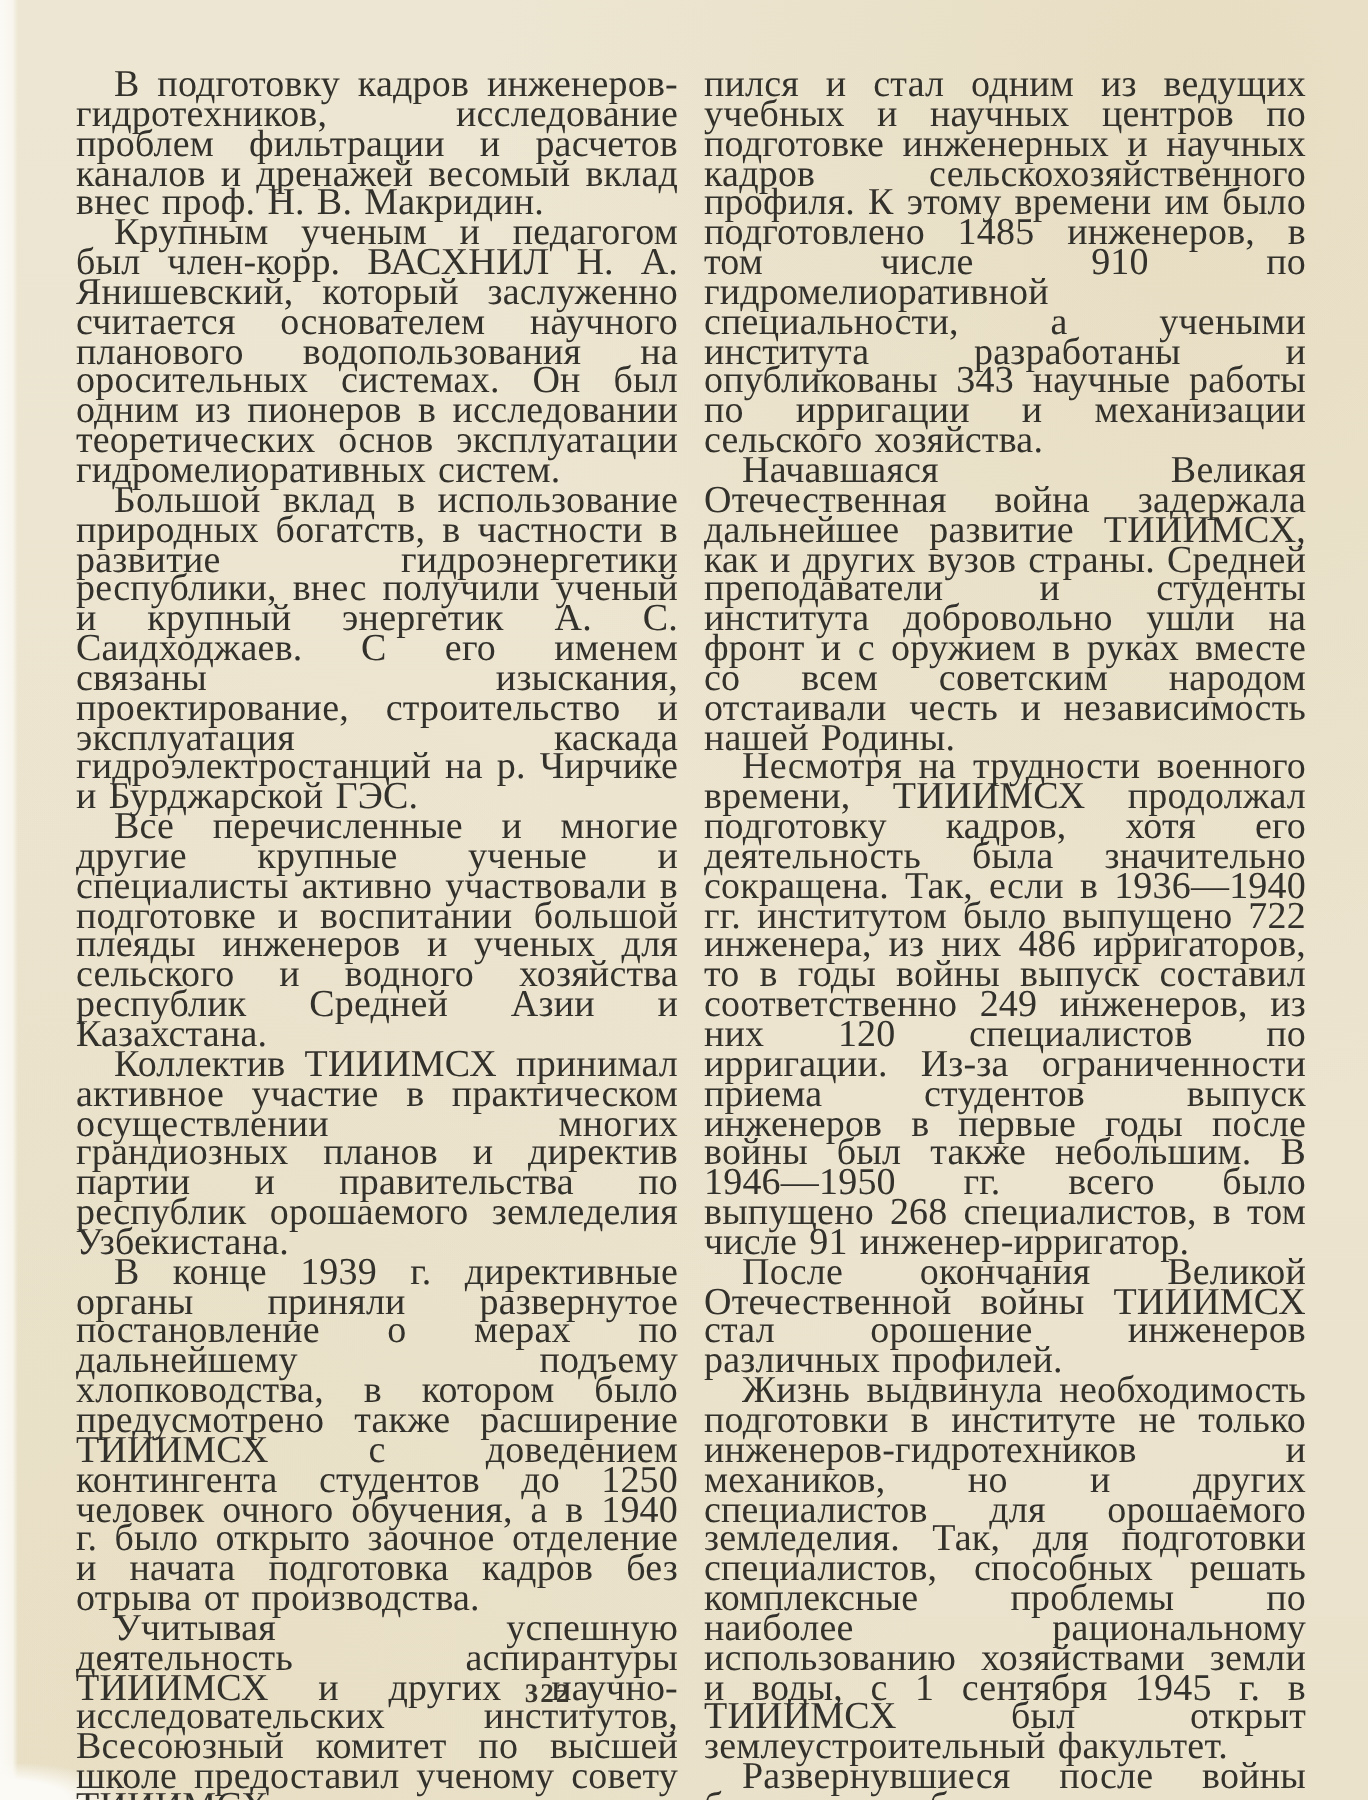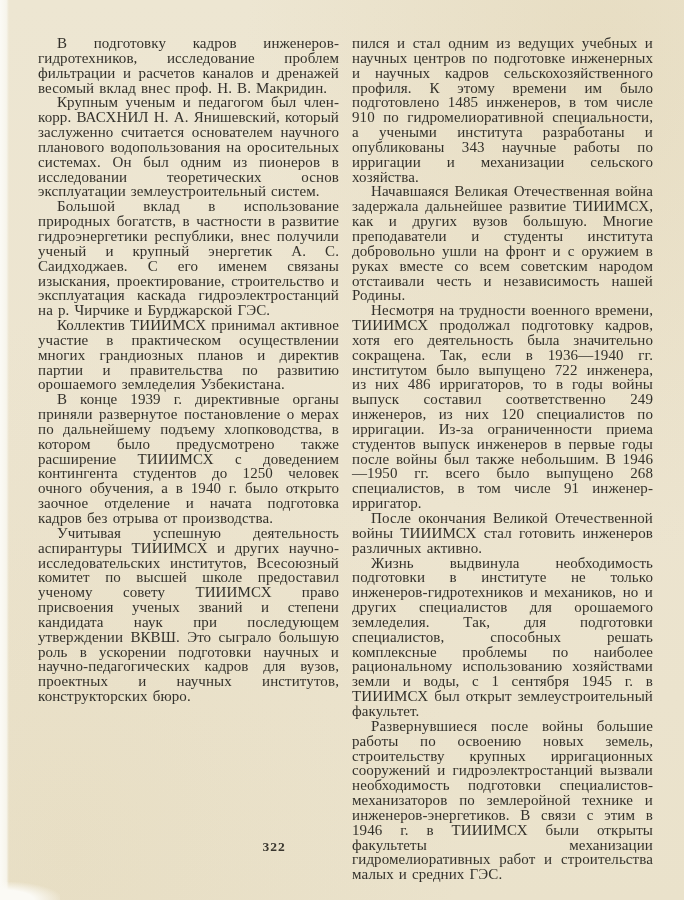--- a/index.html
+++ b/index.html
@@ -38,21 +38,21 @@
     width: 616px;
     display: flex;
     gap: 13px;
   }
   .col {
     width: 301px;
     flex: 0 0 301px;
   }
   .col p {
     margin: 0;
-    font-size: 15px;
+    font-size: 19px;
     line-height: 14.85px;
     text-align: justify;
     text-indent: 19px;
     letter-spacing: 0.1px;
     word-spacing: 1.2px;
     font-family: Liberation Serif, serif;
   }
   .col p.no-indent {
     text-indent: 0;
   }
@@ -71,30 +71,31 @@
 </head>
 <body>
 
 <div class="scan">
   <div class="scan-edge-left"></div>
   <div class="scan-edge-bottom"></div>
 
   <div class="columns">
     <div class="col">
       <p>В подготовку кадров инженеров-гидротехников, исследование проблем фильтрации и расчетов каналов и дренажей весомый вклад внес проф. Н. В. Макридин.</p>
-      <p>Крупным ученым и педагогом был член-корр. ВАСХНИЛ Н. А. Янишевский, который заслуженно считается основателем научного планового водопользования на оросительных системах. Он был одним из пионеров в исследовании теоретических основ эксплуатации землеустроительный систем.</p>
+      <p>Крупным ученым и педагогом был член-корр. ВАСХНИЛ Н. А. Янишевский, который заслуженно считается основателем научного планового водопользования на оросительных системах. Он был одним из пионеров в исследовании теоретических основ эксплуатации гидромелиоративных систем.</p>
       <p>Большой вклад в использование природных богатств, в частности в развитие гидроэнергетики республики, внес получили ученый и крупный энергетик А. С. Саидходжаев. С его именем связаны изыскания, проектирование, строительство и эксплуатация каскада гидроэлектростанций на р. Чирчике и Бурджарской ГЭС.</p>
-      <p>Коллектив ТИИИМСХ принимал активное участие в практическом осуществлении многих грандиозных планов и директив партии и правительства по развитию орошаемого земледелия Узбекистана.</p>
+      <p>Все перечисленные и многие другие крупные ученые и специалисты активно участвовали в подготовке и воспитании большой плеяды инженеров и ученых для сельского и водного хозяйства республик Средней Азии и Казахстана.</p>
+      <p>Коллектив ТИИИМСХ принимал активное участие в практическом осуществлении многих грандиозных планов и директив партии и правительства по республик орошаемого земледелия Узбекистана.</p>
       <p>В конце 1939 г. директивные органы приняли развернутое постановление о мерах по дальнейшему подъему хлопководства, в котором было предусмотрено также расширение ТИИИМСХ с доведением контингента студентов до 1250 человек очного обучения, а в 1940 г. было открыто заочное отделение и начата подготовка кадров без отрыва от производства.</p>
       <p>Учитывая успешную деятельность аспирантуры ТИИИМСХ и других научно-исследовательских институтов, Всесоюзный комитет по высшей школе предоставил ученому совету ТИИИМСХ право присвоения ученых званий и степени кандидата наук при последующем утверждении ВКВШ. Это сыграло большую роль в ускорении подготовки научных и научно-педагогических кадров для вузов, проектных и научных институтов, конструкторских бюро.</p>
     </div>
     <div class="col">
       <p class="no-indent">пился и стал одним из ведущих учебных и научных центров по подготовке инженерных и научных кадров сельскохозяйственного профиля. К этому времени им было подготовлено 1485 инженеров, в том числе 910 по гидромелиоративной специальности, а учеными института разработаны и опубликованы 343 научные работы по ирригации и механизации сельского хозяйства.</p>
-      <p>Начавшаяся Великая Отечественная война задержала дальнейшее развитие ТИИИМСХ, как и других вузов большую. Многие преподаватели и студенты института добровольно ушли на фронт и с оружием в руках вместе со всем советским народом отстаивали честь и независимость нашей Родины.</p>
+      <p>Начавшаяся Великая Отечественная война задержала дальнейшее развитие ТИИИМСХ, как и других вузов страны. Средней преподаватели и студенты института добровольно ушли на фронт и с оружием в руках вместе со всем советским народом отстаивали честь и независимость нашей Родины.</p>
       <p>Несмотря на трудности военного времени, ТИИИМСХ продолжал подготовку кадров, хотя его деятельность была значительно сокращена. Так, если в 1936—1940 гг. институтом было выпущено 722 инженера, из них 486 ирригаторов, то в годы войны выпуск составил соответственно 249 инженеров, из них 120 специалистов по ирригации. Из-за ограниченности приема студентов выпуск инженеров в первые годы после войны был также небольшим. В 1946—1950 гг. всего было выпущено 268 специалистов, в том числе 91 инженер-ирригатор.</p>
-      <p>После окончания Великой Отечественной войны ТИИИМСХ стал готовить инженеров различных активно.</p>
+      <p>После окончания Великой Отечественной войны ТИИИМСХ стал орошение инженеров различных профилей.</p>
       <p>Жизнь выдвинула необходимость подготовки в институте не только инженеров-гидротехников и механиков, но и других специалистов для орошаемого земледелия. Так, для подготовки специалистов, способных решать комплексные проблемы по наиболее рациональному использованию хозяйствами земли и воды, с 1 сентября 1945 г. в ТИИИМСХ был открыт землеустроительный факультет.</p>
       <p>Развернувшиеся после войны большие работы по освоению новых земель, строительству крупных ирригационных сооружений и гидроэлектростанций вызвали необходимость подготовки специалистов-механизаторов по землеройной технике и инженеров-энергетиков. В связи с этим в 1946 г. в ТИИИМСХ были открыты факультеты механизации гидромелиоративных работ и строительства малых и средних ГЭС.</p>
     </div>
   </div>
 
   <div class="page-number">322</div>
 </div>
 
 </body></html>

